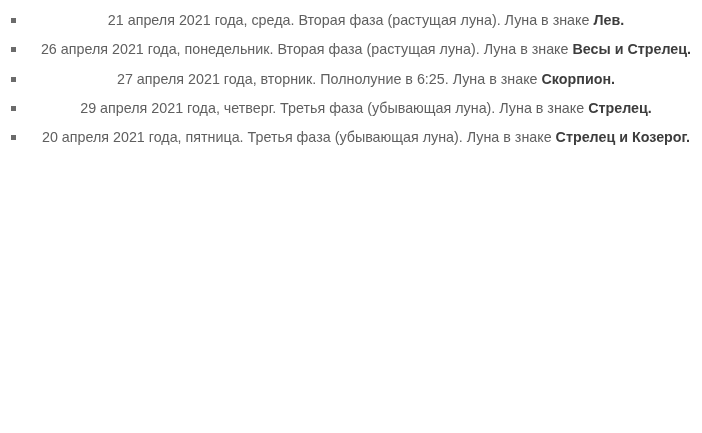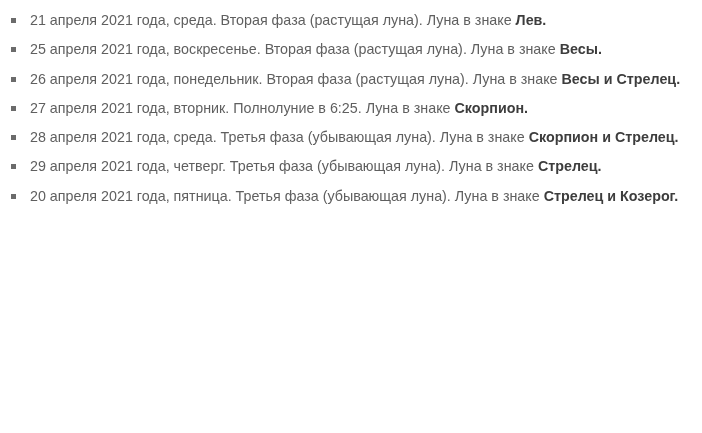--- a/index.html
+++ b/index.html
@@ -19,20 +19,21 @@
     margin: 0;
     padding: 10px 0 0 0;
   }
   .moon-list li {
     position: relative;
     padding-left: 30px;
     margin: 0 0 9px 0;
     font-size: 14.3px;
     line-height: 1.42;
     color: #5f5f5f;
+    text-align: center;
   }
   .moon-list li::before {
     content: "";
     position: absolute;
     left: 11px;
     top: 8px;
     width: 5px;
     height: 5px;
     background: #6b6b6b;
   }
@@ -42,30 +43,24 @@
   }
 </style>
 </head>
 <body>
 
 <ul class="moon-list">
   <li>
     <span>21 апреля 2021 года, среда. Вторая фаза (растущая луна). Луна в знаке </span><b>Лев.</b>
   </li>
   <li>
-    <span>25 апреля 2021 года, воскресенье. Вторая фаза (растущая луна). Луна в знаке </span><b>Весы.</b>
-  </li>
-  <li>
     <span>26 апреля 2021 года, понедельник. Вторая фаза (растущая луна). Луна в знаке </span><b>Весы и Стрелец.</b>
   </li>
   <li>
     <span>27 апреля 2021 года, вторник. Полнолуние в 6:25. Луна в знаке </span><b>Скорпион.</b>
-  </li>
-  <li>
-    <span>28 апреля 2021 года, среда. Третья фаза (убывающая луна). Луна в знаке </span><b>Скорпион и Стрелец.</b>
   </li>
   <li>
     <span>29 апреля 2021 года, четверг. Третья фаза (убывающая луна). Луна в знаке </span><b>Стрелец.</b>
   </li>
   <li>
     <span>20 апреля 2021 года, пятница. Третья фаза (убывающая луна). Луна в знаке </span><b>Стрелец и Козерог.</b>
   </li>
 </ul>
 
 </body></html>

